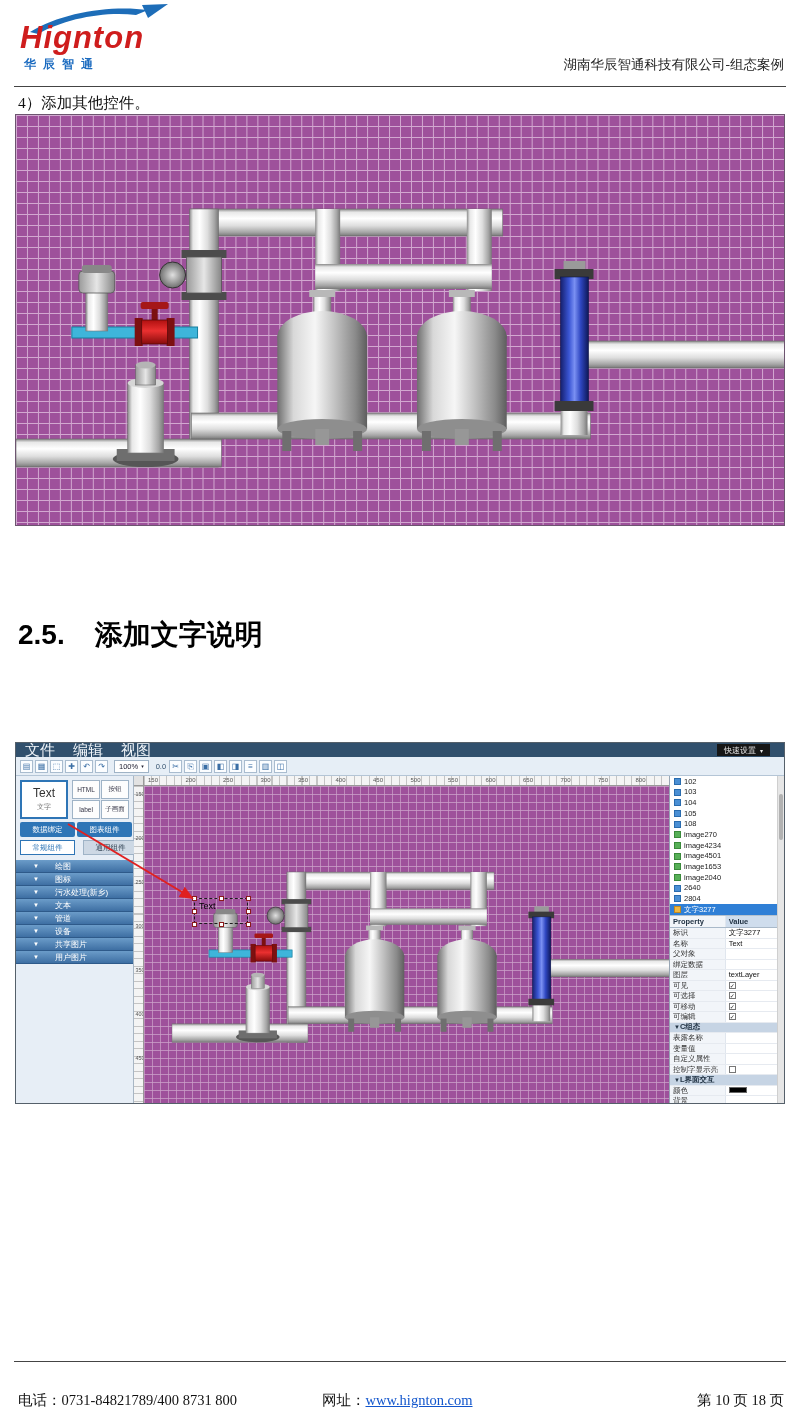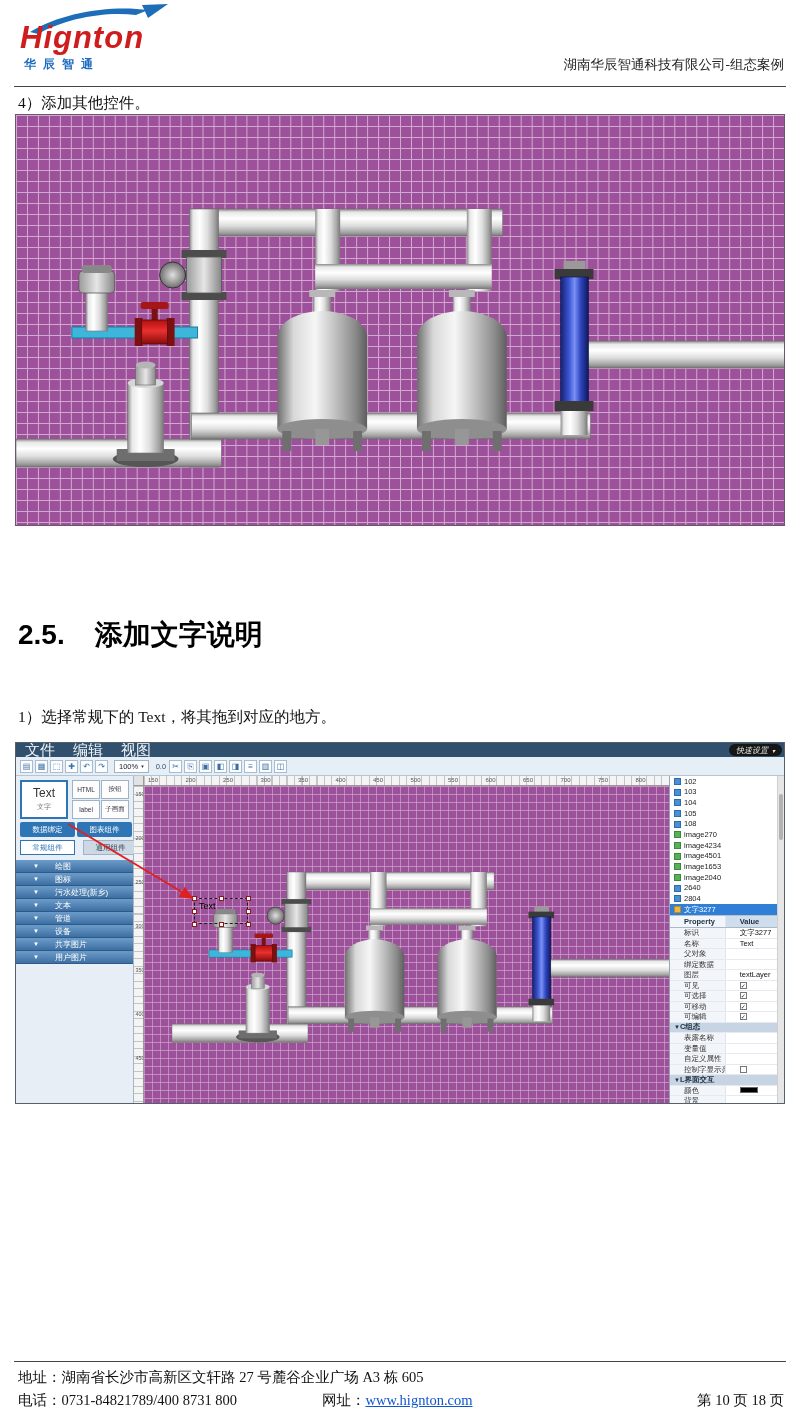--- a/index.html
+++ b/index.html
@@ -27,22 +27,22 @@
   .section-h .num{margin-right:30px;}
 
   
   .shot1{position:absolute;left:15px;top:114px;width:770px;height:412px;border:1px solid #6d5570;overflow:hidden;}
   .shot1 svg{display:block;}
 
   .editor{position:absolute;left:15px;top:742px;width:770px;height:362px;border:1px solid #55606a;
           background:#dfe9f3;overflow:hidden;font-family:"Liberation Sans",sans-serif;}
   .menubar{position:absolute;left:0;top:0;right:0;height:14px;background:#31506d;display:flex;align-items:center;}
   .menu-item{color:#f2f6fa;font-size:15px;padding:0 9px;line-height:14px;cursor:default;}
-  .quick{position:absolute;right:2px;top:1px;height:12px;background:#161616;color:#e8e8e8;font-size:8px;
-         display:flex;align-items:center;gap:4px;padding:0 7px;border-radius:6px;font-style:italic;}
+  .quick{position:absolute;right:14px;top:1px;height:12px;background:#161616;color:#e8e8e8;font-size:8px;
+         display:flex;align-items:center;gap:4px;padding:0 7px;border-radius:0;}
   .toolbar{position:absolute;left:0;top:14px;right:0;height:19px;background:#e6eef6;
            border-bottom:1px solid #b4c5d6;display:flex;align-items:center;gap:3px;padding:0 4px;}
   .tgroup{display:flex;gap:2px;}
   .ticon{width:13px;height:13px;background:#fbfdff;border:1px solid #a9bccf;font-size:8px;line-height:11px;
          text-align:center;color:#3a6ea5;}
   .zoombox{height:13px;background:#fff;border:1px solid #9fb3c6;font-size:7.5px;color:#223;display:flex;
            align-items:center;gap:3px;padding:0 4px;margin-left:3px;}
   .coords{font-size:7.5px;color:#33506d;margin-left:4px;}
 
   .editor-body{position:absolute;left:0;top:33px;right:0;bottom:0;}
@@ -92,21 +92,21 @@
   .tlabel{font-size:7.5px;line-height:1;}
   .tico{width:7px;height:7px;flex:0 0 auto;}
   .tico.node{background:#4a8fd4;border:1px solid #2a6cae;}
   .tico.img{background:#57b057;border:1px solid #3a8a3a;}
   .tico.text{background:#f0b840;border:1px solid #c08a20;}
   .vscroll{position:absolute;right:0;top:0;bottom:0;width:7px;background:#e6e6e6;border-left:1px solid #cfcfcf;}
   .vthumb{position:absolute;left:1px;right:1px;top:18px;height:46px;background:#b2b2b2;border-radius:2px;}
   .props{position:absolute;left:0;top:140px;right:7px;bottom:0;background:#fff;overflow:hidden;}
   .props-header{display:flex;height:12px;background:#cfdded;border-bottom:1px solid #a9b9c9;}
   .props-header .pcell{font-weight:bold;color:#234;}
-  .pcell{font-size:7.5px;line-height:1;display:flex;align-items:center;padding-left:14px;overflow:hidden;white-space:nowrap;}
+  .pcell{font-size:7.5px;line-height:1;display:flex;align-items:center;padding-left:3px;overflow:hidden;white-space:nowrap;}
   .prow{display:flex;height:10.5px;border-bottom:1px solid #e6eaf0;}
   .plabel{width:52%;background:#f2f5f9;border-right:1px solid #e0e6ee;color:#333;}
   .pvalue{width:48%;color:#111;}
   .prow.group{background:#c6d4e4;align-items:center;gap:0;padding-left:4px;font-size:7.5px;font-weight:bold;color:#234;}
   .prow.group .caret{font-size:6px;}
   .chk{width:7px;height:7px;border:1px solid #777;background:#fff;font-size:6px;line-height:6px;text-align:center;color:#222;}
   .swatch{width:18px;height:6px;background:#000;border:1px solid #666;}
 
   
   .footer-rule{position:absolute;left:14px;right:14px;top:1361px;border-top:1.5px solid #444;}
@@ -256,21 +256,20 @@
           <rect x="540" y="286" width="39" height="10" fill="#3a3a3a"></rect>
         </g>
       </g>
     </svg>
   </div>
 
   <div class="section-h">
     <span class="num">2.5.</span><span>添加文字说明</span>
   </div>
 
-  <div class="ptext p-step1">1）选择常规下的 Text，将其拖到对应的地方。</div>
 
   <div class="editor">
     <div class="menubar">
       <div id="menuItems" style="display:flex;">
           <div class="menu-item">文件</div>
           <div class="menu-item">编辑</div>
           <div class="menu-item">视图</div>
         </div>
       <div class="quick">
         <span>快速设置</span>
@@ -561,20 +560,19 @@
               </div>
             </div>
         </div>
       </div>
 
     </div>
   </div>
 
 
   <div class="footer-rule"></div>
-  <div class="f-address">地址：湖南省长沙市高新区文轩路 27 号麓谷企业广场 A3 栋 605</div>
   <div class="f-phone">电话：0731-84821789/400 8731 800</div>
   <div class="f-web">
     <span>网址：</span><a href="#">www.hignton.com</a>
   </div>
   <div class="f-page">第 10 页 18 页</div>
 
 </div>
 
 </body></html>

